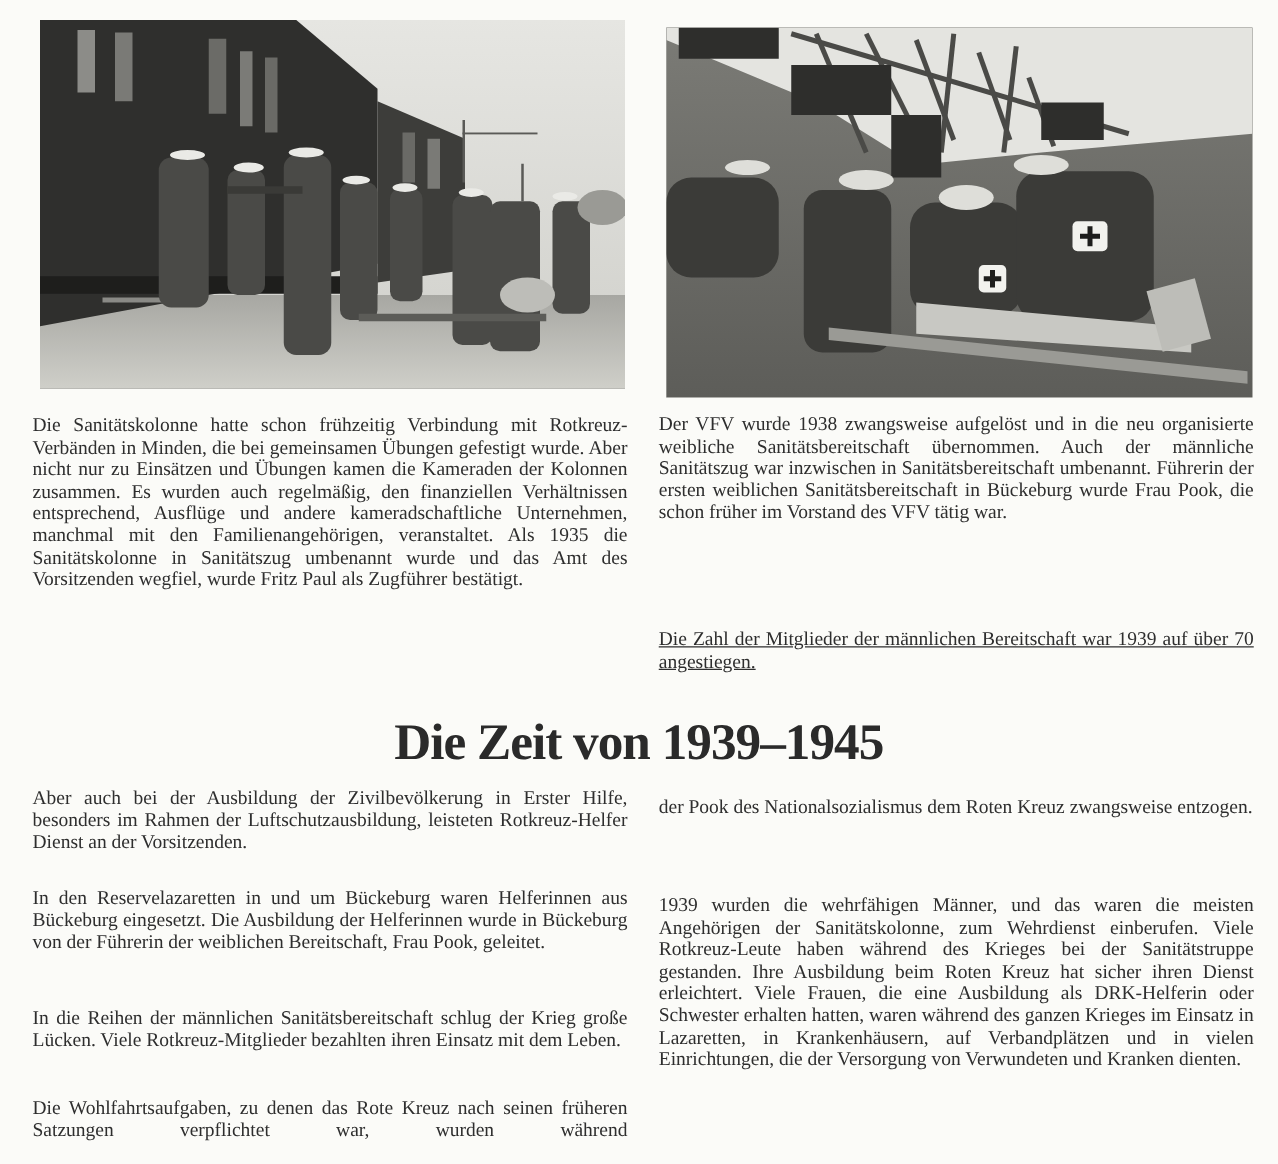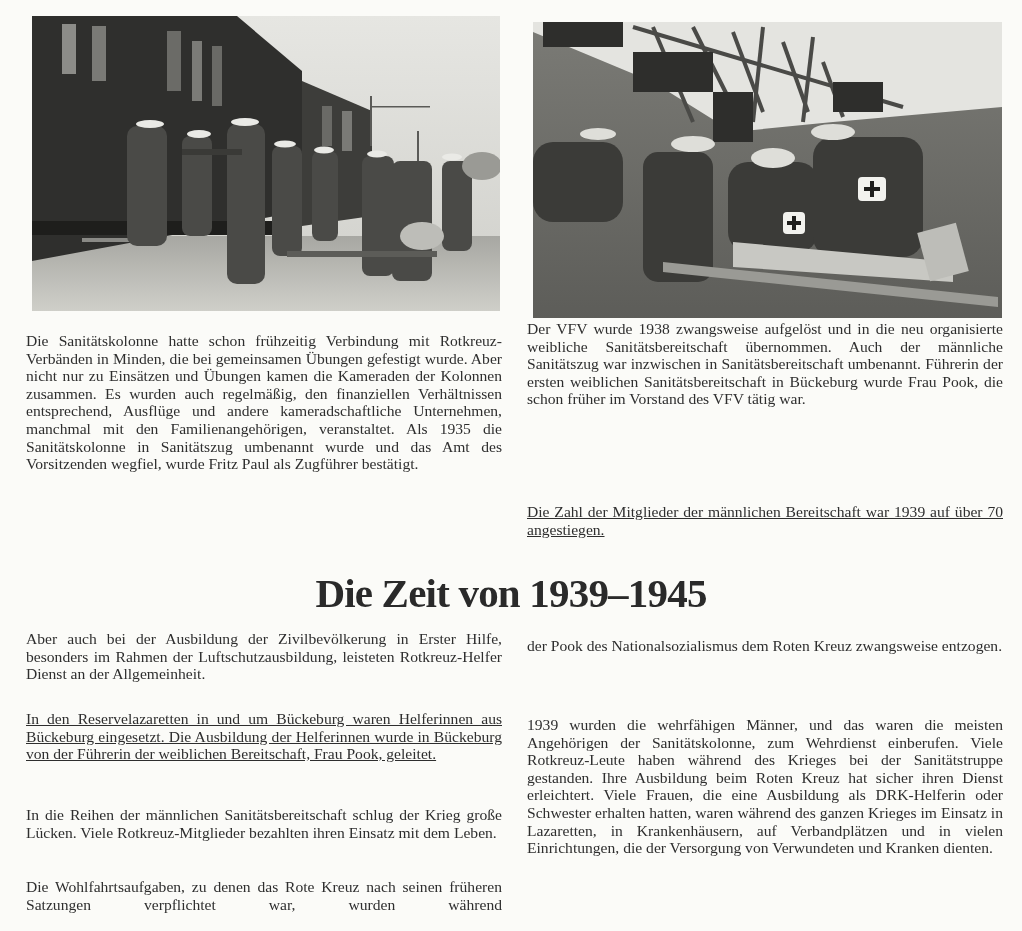--- a/index.html
+++ b/index.html
@@ -30,39 +30,39 @@
       line-height: 17.6px;
       text-align: justify;
       color: #2e2e2e;
       margin: 0;
       hyphens: manual;
     }
     .col-left { left: 26px; width: 476px; }
     .col-right { left: 527px; width: 476px; }
 
     #p-top-left { top: 332px; }
-    #p-top-right-1 { top: 320px; }
+    #p-top-right-1 { top: 331px; }
     #p-top-right-2 { top: 503px; text-decoration: underline; }
 
     #heading {
       position: absolute;
       left: 0;
       width: 1022px;
       top: 568px;
       text-align: center;
       font-size: 41px;
       line-height: 50px;
       font-weight: bold;
       letter-spacing: -0.8px;
       color: #2a2a2a;
       margin: 0;
     }
 
     #p-b-l-1 { top: 630px; }
-    #p-b-l-2 { top: 710px; text-decoration: underline; }
+    #p-b-l-2 { top: 710px; }
     #p-b-l-3 { top: 806px; }
     #p-b-l-4 { top: 878px; }
     #p-b-r-1 { top: 637px; }
     #p-b-r-2 { top: 716px; }
     .last-line-justify { text-align-last: justify; }
   </style>
 </head>
 <body>
 
 <div class="photo" id="photo-1">
@@ -188,21 +188,21 @@
 </div>
 
 <p class="para col-left" id="p-top-left">Die Sanitätskolonne hatte schon frühzeitig Verbindung mit Rotkreuz-Verbänden in Minden, die bei gemeinsamen Übungen gefestigt wurde. Aber nicht nur zu Einsätzen und Übungen kamen die Kameraden der Kolonnen zusammen. Es wurden auch regelmäßig, den finanziellen Verhältnissen entsprechend, Ausflüge und andere kameradschaftliche Unternehmen, manchmal mit den Familienangehörigen, veranstaltet. Als 1935 die Sanitätskolonne in Sanitätszug umbenannt wurde und das Amt des Vorsitzenden wegfiel, wurde Fritz Paul als Zugführer bestätigt.</p>
 
 <p class="para col-right" id="p-top-right-1">Der VFV wurde 1938 zwangsweise aufgelöst und in die neu organisierte weibliche Sanitätsbereitschaft übernommen. Auch der männliche Sanitätszug war inzwischen in Sanitätsbereitschaft umbenannt. Führerin der ersten weiblichen Sanitätsbereitschaft in Bückeburg wurde Frau Pook, die schon früher im Vorstand des VFV tätig war.</p>
 
 <p class="para col-right" id="p-top-right-2">Die Zahl der Mitglieder der männlichen Bereitschaft war 1939 auf über 70 angestiegen.</p>
 
 <h1 id="heading">Die Zeit von 1939–1945</h1>
 
-<p class="para col-left" id="p-b-l-1">Aber auch bei der Ausbildung der Zivilbevölkerung in Erster Hilfe, besonders im Rahmen der Luftschutzausbildung, leisteten Rotkreuz-Helfer Dienst an der Allgemeinheit.</p>
+<p class="para col-left" id="p-b-l-1">Aber auch bei der Ausbildung der Zivilbevölkerung in Erster Hilfe, besonders im Rahmen der Luftschutzausbildung, leisteten Rotkreuz-Helfer Dienst an der Vorsitzenden.</p>
 
 <p class="para col-left" id="p-b-l-2">In den Reservelazaretten in und um Bückeburg waren Helferinnen aus Bückeburg eingesetzt. Die Ausbildung der Helferinnen wurde in Bückeburg von der Führerin der weiblichen Bereitschaft, Frau Pook, geleitet.</p>
 
 <p class="para col-left" id="p-b-l-3">In die Reihen der männlichen Sanitätsbereitschaft schlug der Krieg große Lücken. Viele Rotkreuz-Mitglieder bezahlten ihren Einsatz mit dem Leben.</p>
 
 <p class="para col-left last-line-justify" id="p-b-l-4">Die Wohlfahrtsaufgaben, zu denen das Rote Kreuz nach seinen früheren Satzungen verpflichtet war, wurden während</p>
 
 <p class="para col-right" id="p-b-r-1">der Pook des Nationalsozialismus dem Roten Kreuz zwangsweise entzogen.</p>
 
 <p class="para col-right" id="p-b-r-2">1939 wurden die wehrfähigen Männer, und das waren die meisten Angehörigen der Sanitätskolonne, zum Wehrdienst einberufen. Viele Rotkreuz-Leute haben während des Krieges bei der Sanitätstruppe gestanden. Ihre Ausbildung beim Roten Kreuz hat sicher ihren Dienst erleichtert. Viele Frauen, die eine Ausbildung als DRK-Helferin oder Schwester erhalten hatten, waren während des ganzen Krieges im Einsatz in Lazaretten, in Krankenhäusern, auf Verbandplätzen und in vielen Einrichtungen, die der Versorgung von Verwundeten und Kranken dienten.</p>

